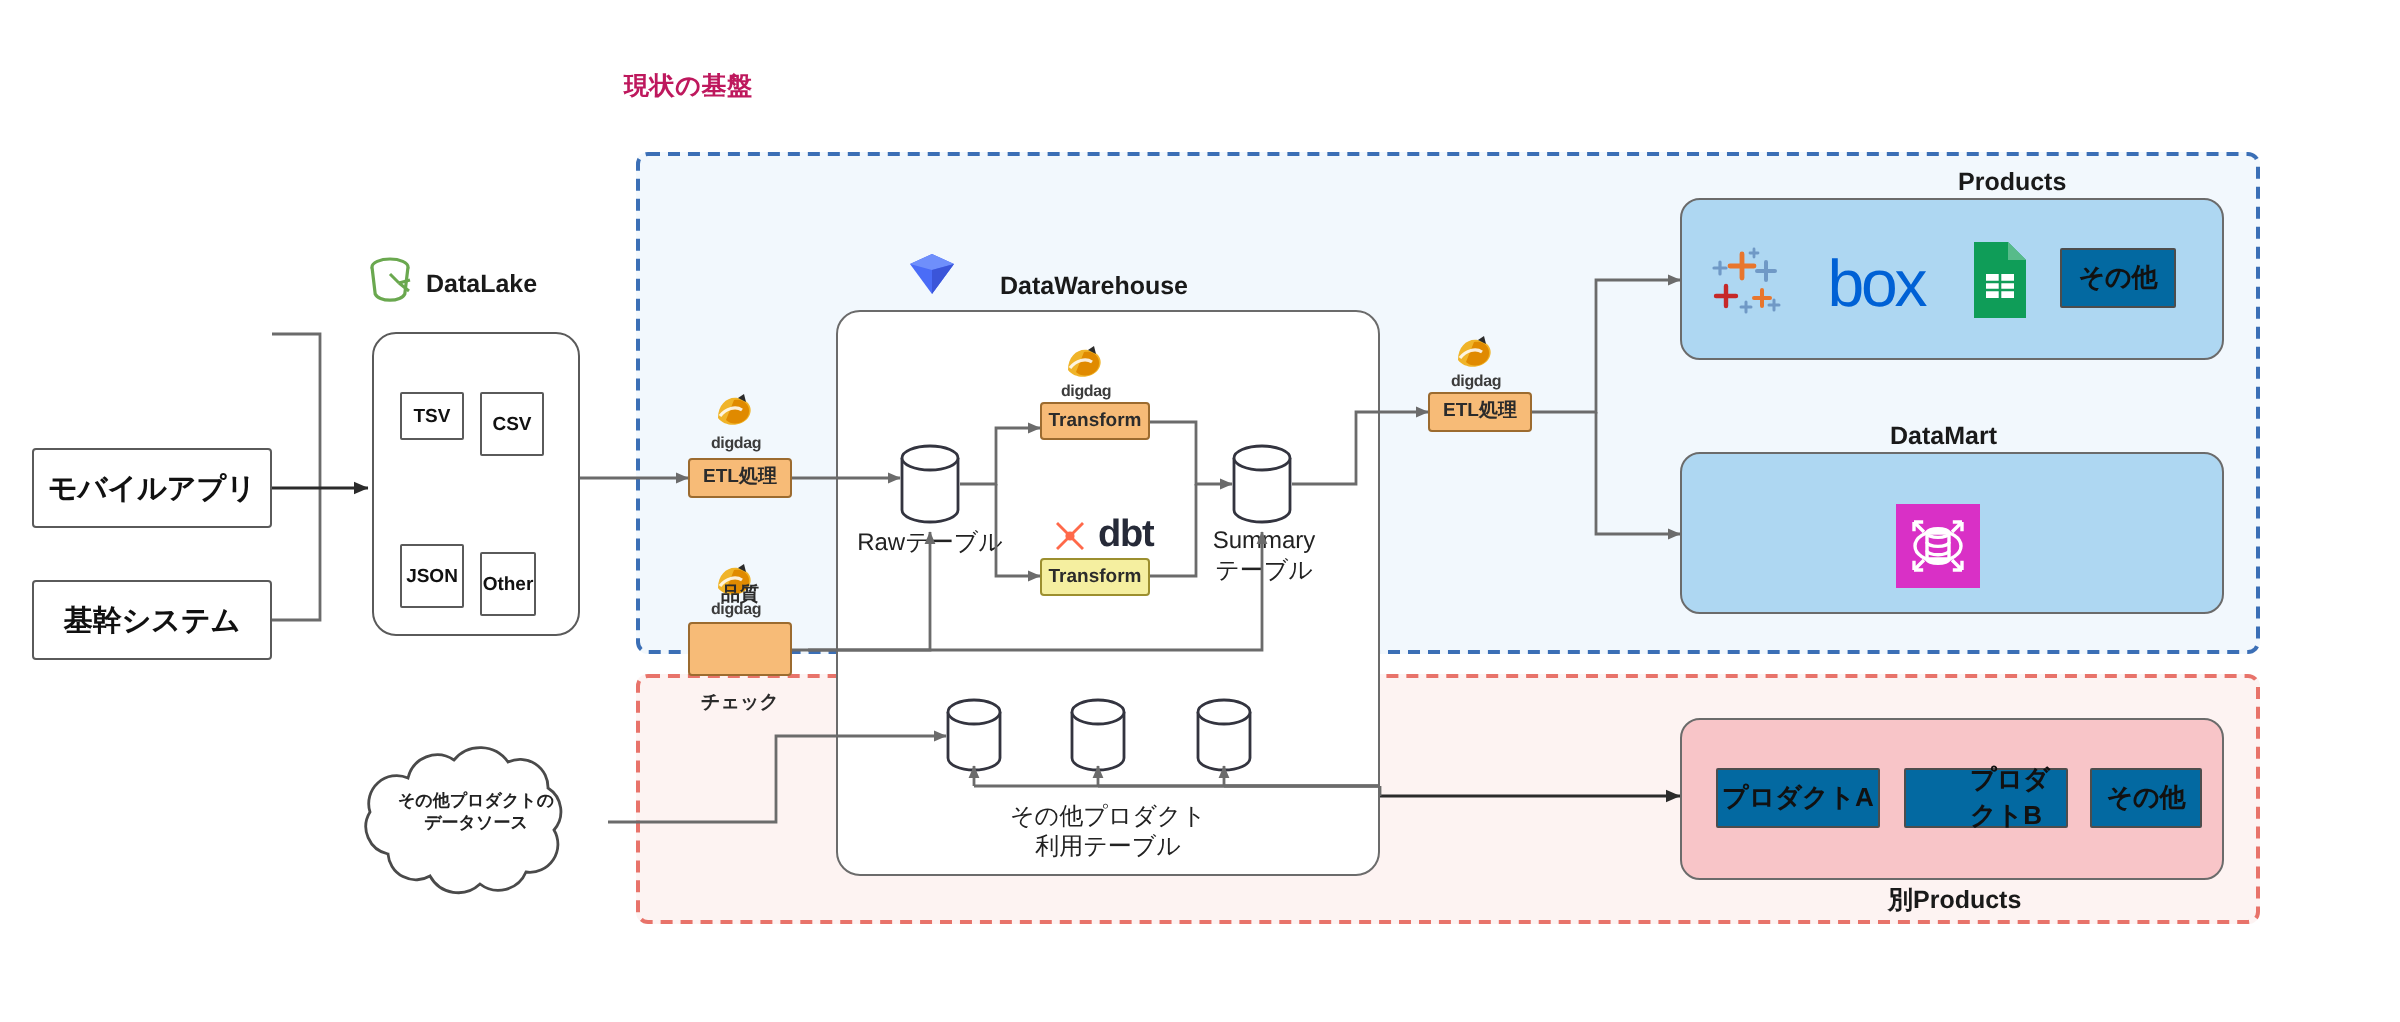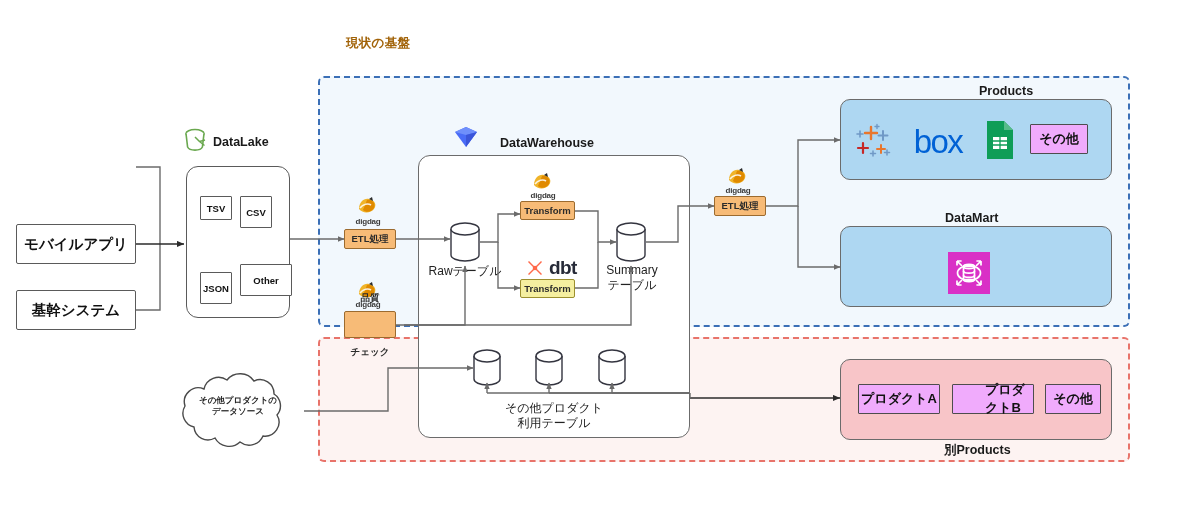--- a/index.html
+++ b/index.html
@@ -3,34 +3,34 @@
 <meta charset="utf-8">
 <style>
   html,body{margin:0;padding:0;background:#ffffff;}
   body{width:1200px;height:511px;font-family:"Liberation Sans","DejaVu Sans",sans-serif;position:relative;overflow:hidden;color:#1a1a1a;}
   #canvas{position:absolute;left:0;top:0;width:1200px;height:511px;}
   .abs{position:absolute;box-sizing:border-box;}
 
   
   .region-blue{border:2px dashed #3b6fb6;background:#f2f8fd;border-radius:6px;}
   .region-red{border:2px dashed #e8736a;background:#fdf3f2;border-radius:6px;}
-  .region-title{position:absolute;font-size:12.5px;font-weight:bold;color:#a16207;letter-spacing:.3px;margin-left:34px;}
+  .region-title{position:absolute;font-size:12.5px;font-weight:bold;color:#be185d;letter-spacing:.3px;}
 
   
   .srcbox{border:1.6px solid #5a5a5a;background:#ffffff;border-radius:2px;
           display:flex;align-items:center;justify-content:center;
           font-size:14.5px;font-weight:bold;color:#111;}
   .fmtbox{border:1.5px solid #5a5a5a;background:#ffffff;border-radius:1px;
           display:flex;align-items:center;justify-content:center;
           font-size:9.5px;font-weight:bold;color:#111;}
   .lakebox{border:1.6px solid #5a5a5a;background:#ffffff;border-radius:12px;}
   .dwbox{border:1.4px solid #6b6b6b;background:#ffffff;border-radius:12px;}
   .prodbox{border:1.4px solid #6b6b6b;background:#aed7f2;border-radius:10px;}
   .altprodbox{border:1.4px solid #6b6b6b;background:#f8c5c8;border-radius:10px;}
-  .whitechip{border:1.6px solid #4d4d4d;background:#f0abfc;border-radius:1px;
+  .whitechip{border:1.6px solid #4d4d4d;background:#0369a1;border-radius:1px;
              display:flex;align-items:center;justify-content:center;
              font-size:13px;font-weight:bold;color:#111;}
   .boxlabel{position:absolute;font-size:12.5px;font-weight:bold;color:#1a1a1a;}
 
   
   .chip{border:1.4px solid #9c6b2f;border-radius:2px;
         display:flex;flex-direction:column;align-items:center;justify-content:center;
         font-size:9.5px;font-weight:bold;color:#2b2b2b;line-height:1.05;text-align:center;}
   .chip.orange{background:#f7bb77;}
   .chip.yellow{background:#f5efa0;border-color:#9c8f2f;}
@@ -62,21 +62,21 @@
       <ellipse cx="11" cy="5.5" rx="9" ry="4" fill="#ffffff" stroke="#6aa84f" stroke-width="1.6"></ellipse>
       <path d="M2 5.5 L3.6 19 a7.6 4 0 0 0 14.8 0 L20 5.5" fill="#ffffff" stroke="#6aa84f" stroke-width="1.6"></path>
       <path d="M11 9 L15.5 13.5 M15.5 13.5 L21 12 M15.5 13.5 L20.5 17.5" stroke="#6aa84f" stroke-width="1.5" fill="none"></path>
     </svg>
   </div>
   <div class="boxlabel" style="left:213px;top:135px;">DataLake</div>
   <div class="abs lakebox" style="left:186px;top:166px;width:104px;height:152px;"></div>
   <div class="abs fmtbox" style="left:200px;top:196px;width:32px;height:24px;">TSV</div>
   <div class="abs fmtbox" style="left:240px;top:196px;width:32px;height:32px;">CSV</div>
   <div class="abs fmtbox" style="left:200px;top:272px;width:32px;height:32px;">JSON</div>
-  <div class="abs fmtbox" style="left:240px;top:264px;width:52px;height:32px;">Other</div>
+  <div class="abs fmtbox" style="left:240px;top:276px;width:28px;height:32px;">Other</div>
 
   <div class="abs" style="left:357px;top:196px;width:22px;height:20px;">
     <svg width="22" height="20" viewBox="0 0 22 20">
       <path d="M2 13 C2 6, 7 2, 12 3 C18 4, 20 9, 17 13 C14 17, 6 18, 2 13 Z" fill="#f0b429"></path>
       <path d="M10 4 C15 3, 19 7, 17 12 C15 16, 9 17, 6 14 Z" fill="#e08a00"></path>
       <path d="M3 12 C6 8, 11 7, 14 9" stroke="#ffffff" stroke-width="1.6" fill="none" opacity=".85"></path>
       <path d="M12 3 L15 1 L16 5 Z" fill="#2b2b2b"></path>
     </svg>
   </div>
   <div class="digdag-word" style="left:338px;top:217px;">digdag</div>

